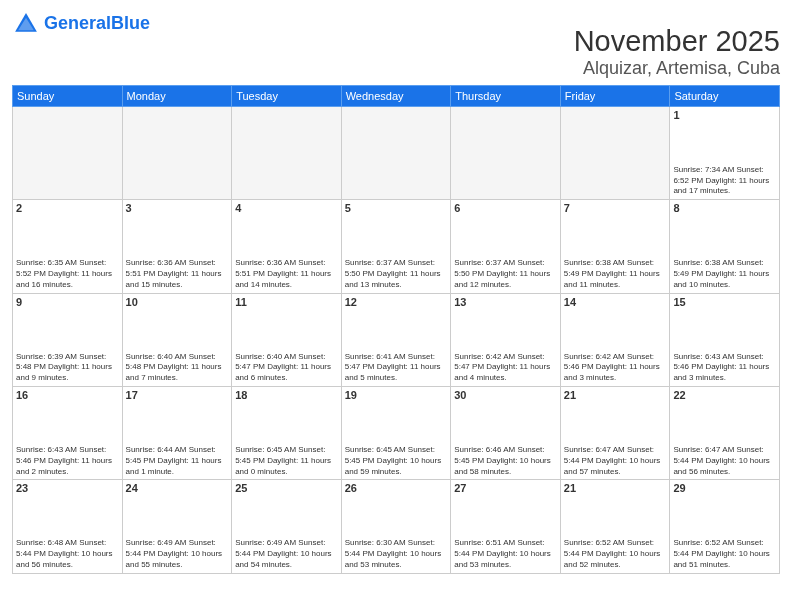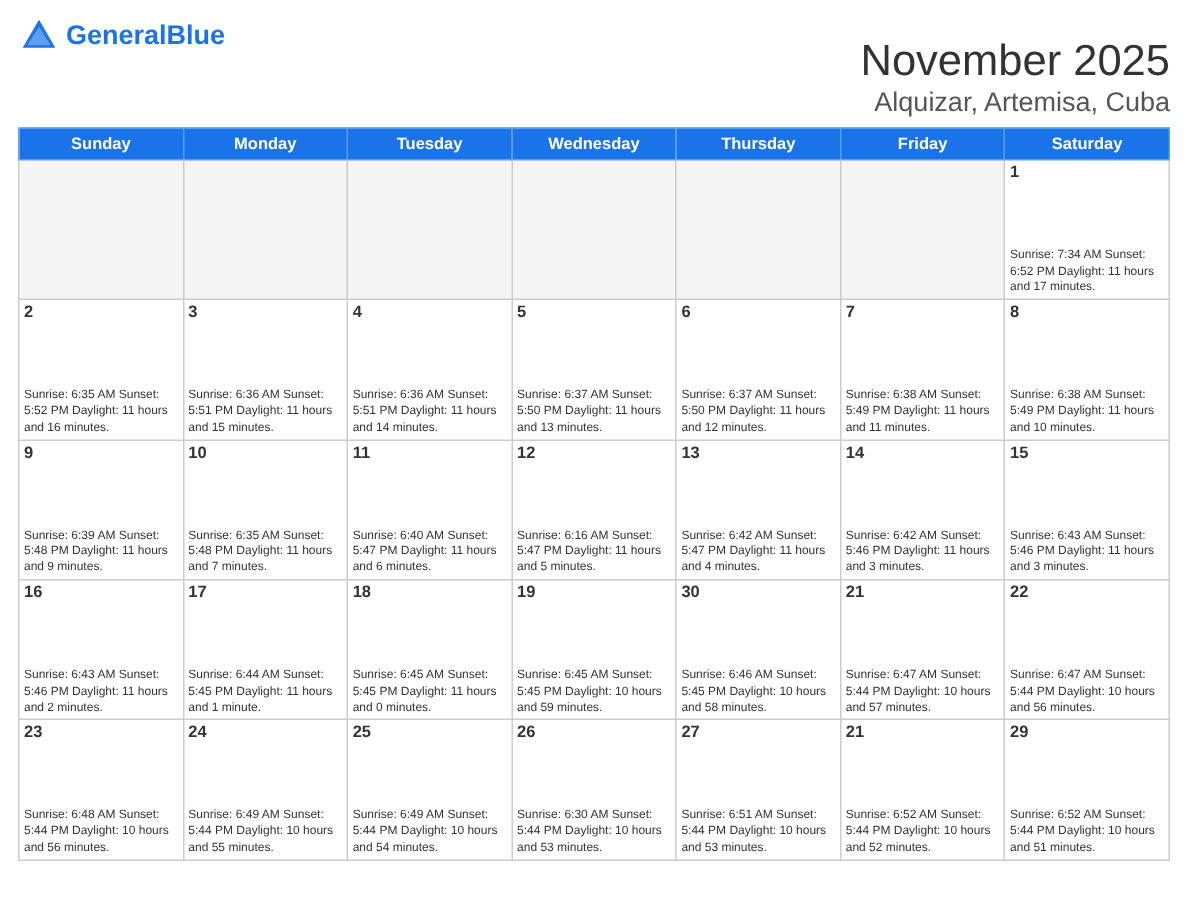--- a/index.html
+++ b/index.html
@@ -56,23 +56,23 @@
     }
     .calendar {
       width: 100%;
       border-collapse: collapse;
       table-layout: fixed;
     }
     .calendar th {
       background: #1a73e8;
       color: #fff;
       font-size: 11px;
-      font-weight: bold;
+      font-weight: normal;
       padding: 4px 4px;
-      text-align: center;
+      text-align: left;
       border: 1px solid #5a9eef;
     }
     .calendar td {
       border: 1px solid #ccc;
       vertical-align: top;
       padding: 2px 3px;
       font-size: 8.5px;
       color: #333;
       height: 72px;
       background: #fff;
@@ -199,35 +199,35 @@
         <tr>
           <td>
             <span class="day-number">9</span>
             <div class="day-info">Sunrise: 6:39 AM
 Sunset: 5:48 PM
 Daylight: 11 hours
 and 9 minutes.</div>
           </td>
           <td>
             <span class="day-number">10</span>
-            <div class="day-info">Sunrise: 6:35 AM
+            <div class="day-info">Sunrise: 6:40 AM
 Sunset: 5:48 PM
 Daylight: 11 hours
 and 7 minutes.</div>
           </td>
           <td>
             <span class="day-number">11</span>
             <div class="day-info">Sunrise: 6:40 AM
 Sunset: 5:47 PM
 Daylight: 11 hours
 and 6 minutes.</div>
           </td>
           <td>
             <span class="day-number">12</span>
-            <div class="day-info">Sunrise: 6:16 AM
+            <div class="day-info">Sunrise: 6:41 AM
 Sunset: 5:47 PM
 Daylight: 11 hours
 and 5 minutes.</div>
           </td>
           <td>
             <span class="day-number">13</span>
             <div class="day-info">Sunrise: 6:42 AM
 Sunset: 5:47 PM
 Daylight: 11 hours
 and 4 minutes.</div>

